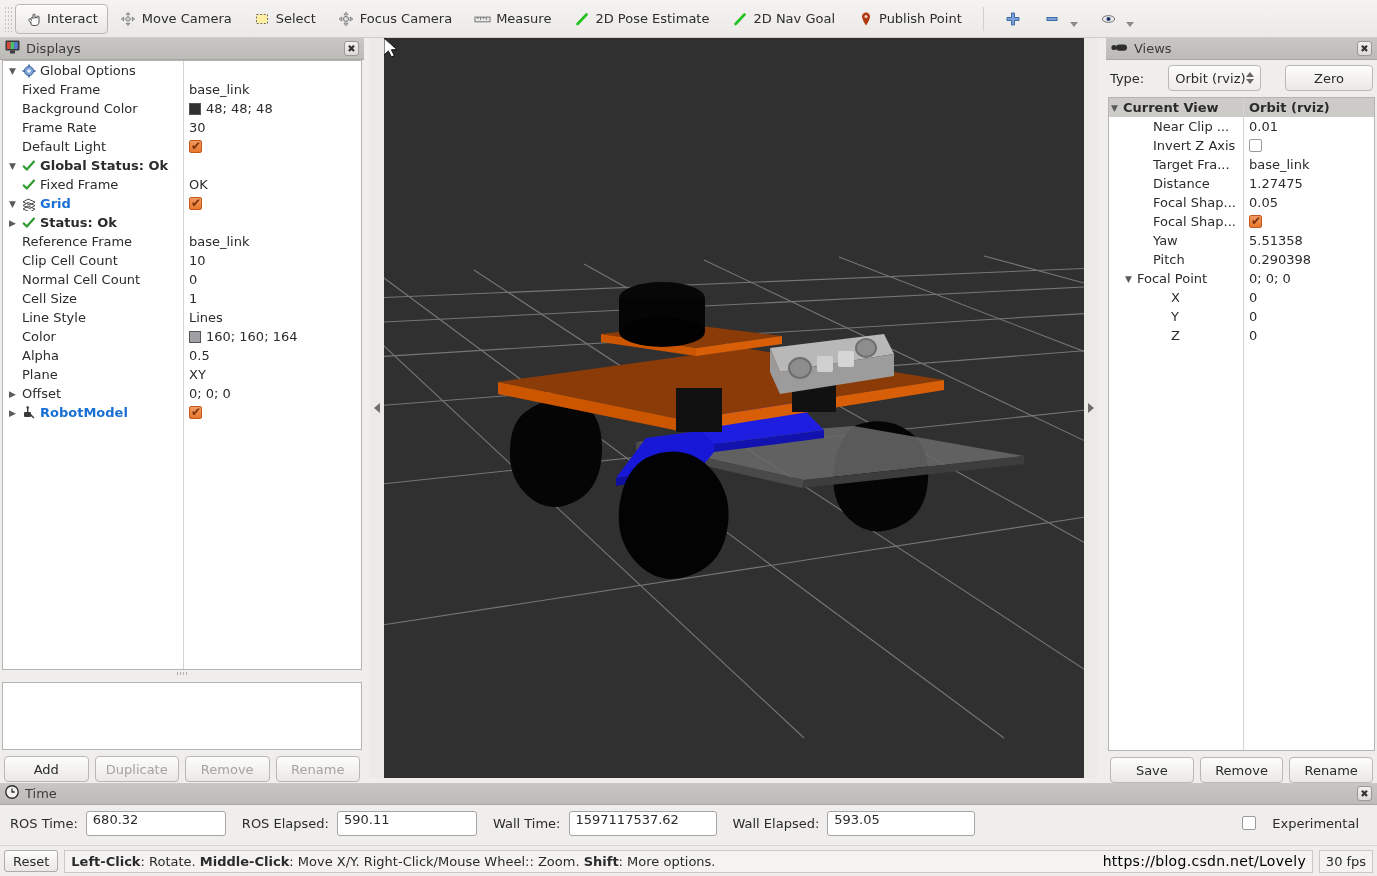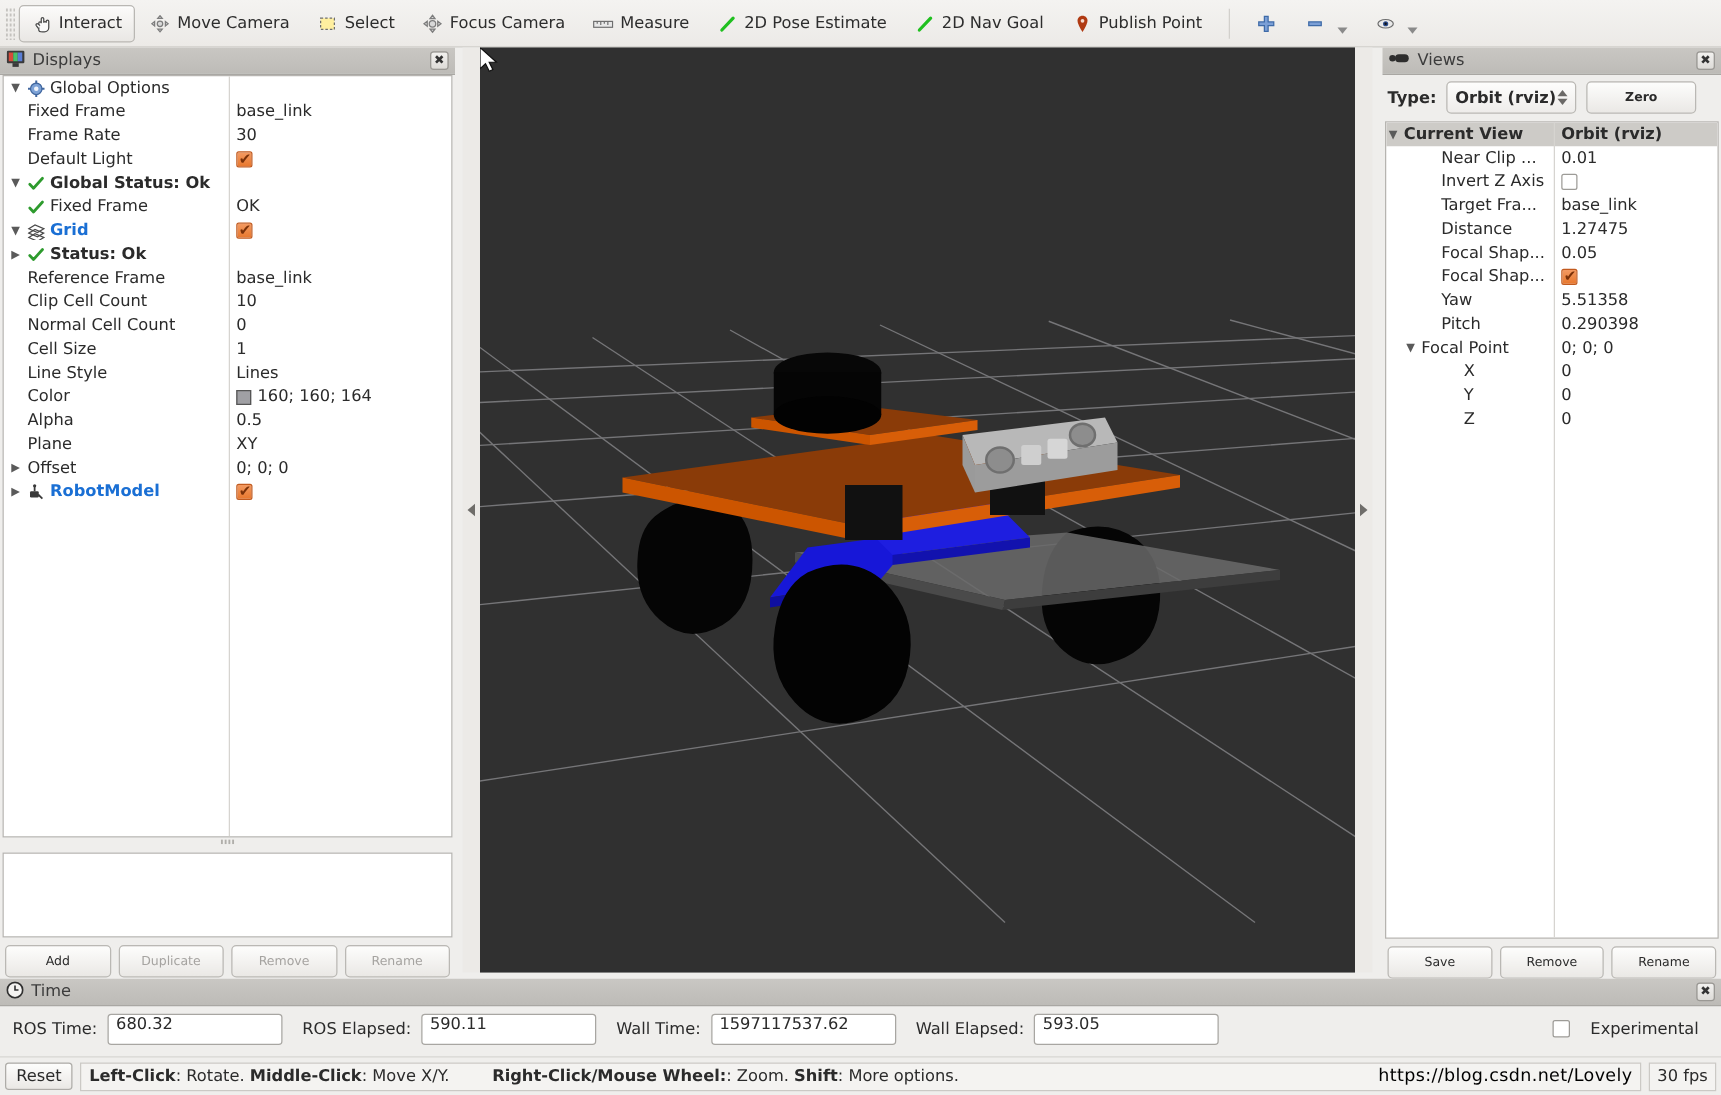--- a/index.html
+++ b/index.html
@@ -86,21 +86,21 @@
   }
   .splitter { height: 6px; display:flex; align-items:center; justify-content:center; }
   .splitter span { width: 12px; height: 5px;
     background-image: radial-gradient(#b0aeaa 1px, transparent 1px);
     background-size: 3px 5px;}
   .btnrow { display: flex; gap: 6px; padding: 6px 4px 0 4px; }
   .btn {
     flex: 1; height: 26px; border: 1px solid #bab8b4; border-radius: 4px;
     background: linear-gradient(#fdfdfc,#eae8e5);
     display: flex; align-items: center; justify-content: center;
-    font-size: 10px; color: #2b2b2b;
+    font-size: 13px; color: #2b2b2b;
   }
   .btn.dim { color: #a5a3a0; }
 
   
   #viewport {
     position: absolute; left: 384px; top: 38px; width: 700px; height: 740px;
     background: #303030; overflow: hidden;
   }
   #viewport svg { position: absolute; left: 0; top: 0; }
   .collapse {
@@ -111,21 +111,21 @@
   #collapse-right { left: 1084px; }
   .carrow-l { width:0;height:0;border-top:5px solid transparent;border-bottom:5px solid transparent;border-right:6px solid #6f6d6a;}
   .carrow-r { width:0;height:0;border-top:5px solid transparent;border-bottom:5px solid transparent;border-left:6px solid #6f6d6a;}
   .cursor { position: absolute; left: 803px; top: 624px; }
 
   
   #views {
     position: absolute; left: 1106px; top: 38px; width: 271px; height: 745px;
     background: #efeeec; display: flex; flex-direction: column;
   }
-  .typerow { display: flex; align-items: center; gap: 8px; padding: 5px 20px 4px 4px; font-weight: bold; }
+  .typerow { display: flex; align-items: center; gap: 24px; padding: 5px 4px 4px 4px; }
   .combo {
     flex: 1; height: 26px; border: 1px solid #bab8b4; border-radius: 4px;
     background: linear-gradient(#fdfdfc,#eeecea);
     display: flex; align-items: center; padding: 0 6px; position: relative;
   }
   .spin { margin-left: auto; display: flex; flex-direction: column; gap: 2px; }
   .spin i { width:0;height:0;border-left:4px solid transparent;border-right:4px solid transparent; }
   .spin .up { border-bottom: 5px solid #6b6967; }
   .spin .dn { border-top: 5px solid #6b6967; }
   .vtree { flex: 1; margin: 2px 2px 0 2px; background: #fff; border: 1px solid #b6b4b0; position: relative; overflow: hidden; }
@@ -327,20 +327,30 @@
             </span>
             <span class="val"></span>
           </div>
           <div class="row">
             <span class="lbl ind2">
               <span class="tri empty">▶</span>
               <span>Fixed Frame</span>
             </span>
             <span class="val">
               <span>base_link</span>
+            </span>
+          </div>
+          <div class="row">
+            <span class="lbl ind2">
+              <span class="tri empty">▶</span>
+              <span>Background Color</span>
+            </span>
+            <span class="val">
+              <span class="swatch" style="background: rgb(48, 48, 48);"></span>
+              <span>48; 48; 48</span>
             </span>
           </div>
           <div class="row">
             <span class="lbl ind2">
               <span class="tri empty">▶</span>
               <span>Frame Rate</span>
             </span>
             <span class="val">
               <span>30</span>
             </span>
@@ -824,21 +834,21 @@
         <span>Experimental</span>
       </span>
     </div>
   </div>
 
   <div id="statusbar">
     <div class="reset-btn">
       <span>Reset</span>
     </div>
     <div class="hint">
-      <span id="hint-spans"><span style="font-weight: bold;">Left-Click</span><span>: Rotate.  </span><span style="font-weight: bold;">Middle-Click</span><span>: Move X/Y.  </span><span style="font-weight: bold; margin-left: 30px;">Right-Click/Mouse Wheel:</span><span>: Zoom.  </span><span style="font-weight: bold;">Shift</span><span>: More options.</span></span>
+      <span id="hint-spans"><span style="font-weight: bold;">Left-Click</span><span>: Rotate.  </span><span style="font-weight: bold;">Middle-Click</span><span>: Move X/Y.  </span><span style="font-weight: normal;">Right-Click/Mouse Wheel:</span><span>: Zoom.  </span><span style="font-weight: bold;">Shift</span><span>: More options.</span></span>
       <span class="watermark">https://blog.csdn.net/Lovely</span>
     </div>
     <div class="fps">
       <span>30 fps</span>
     </div>
   </div>
 
 </div>
 
 </body></html>

